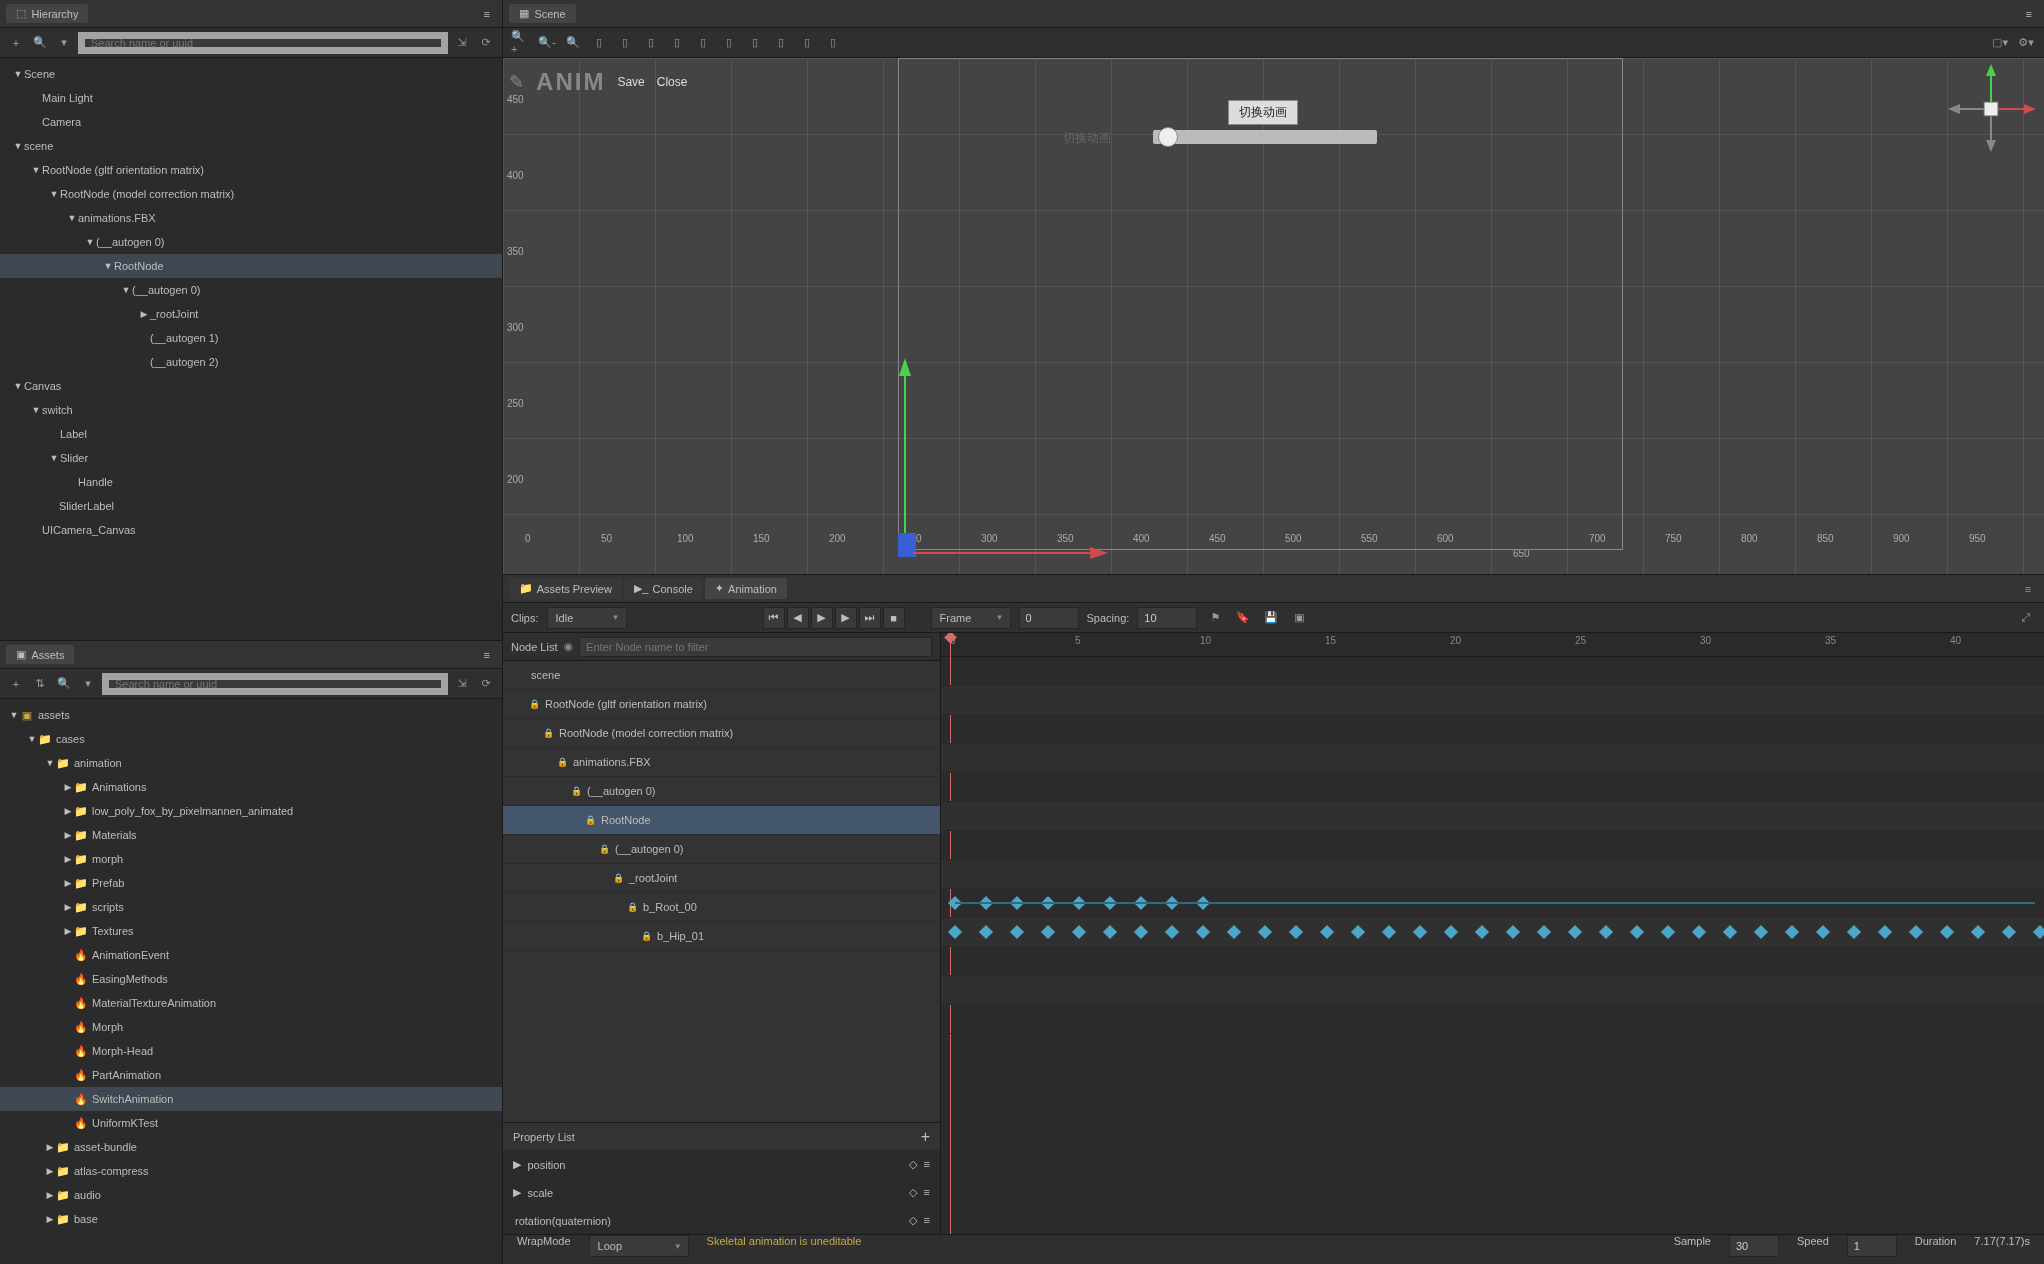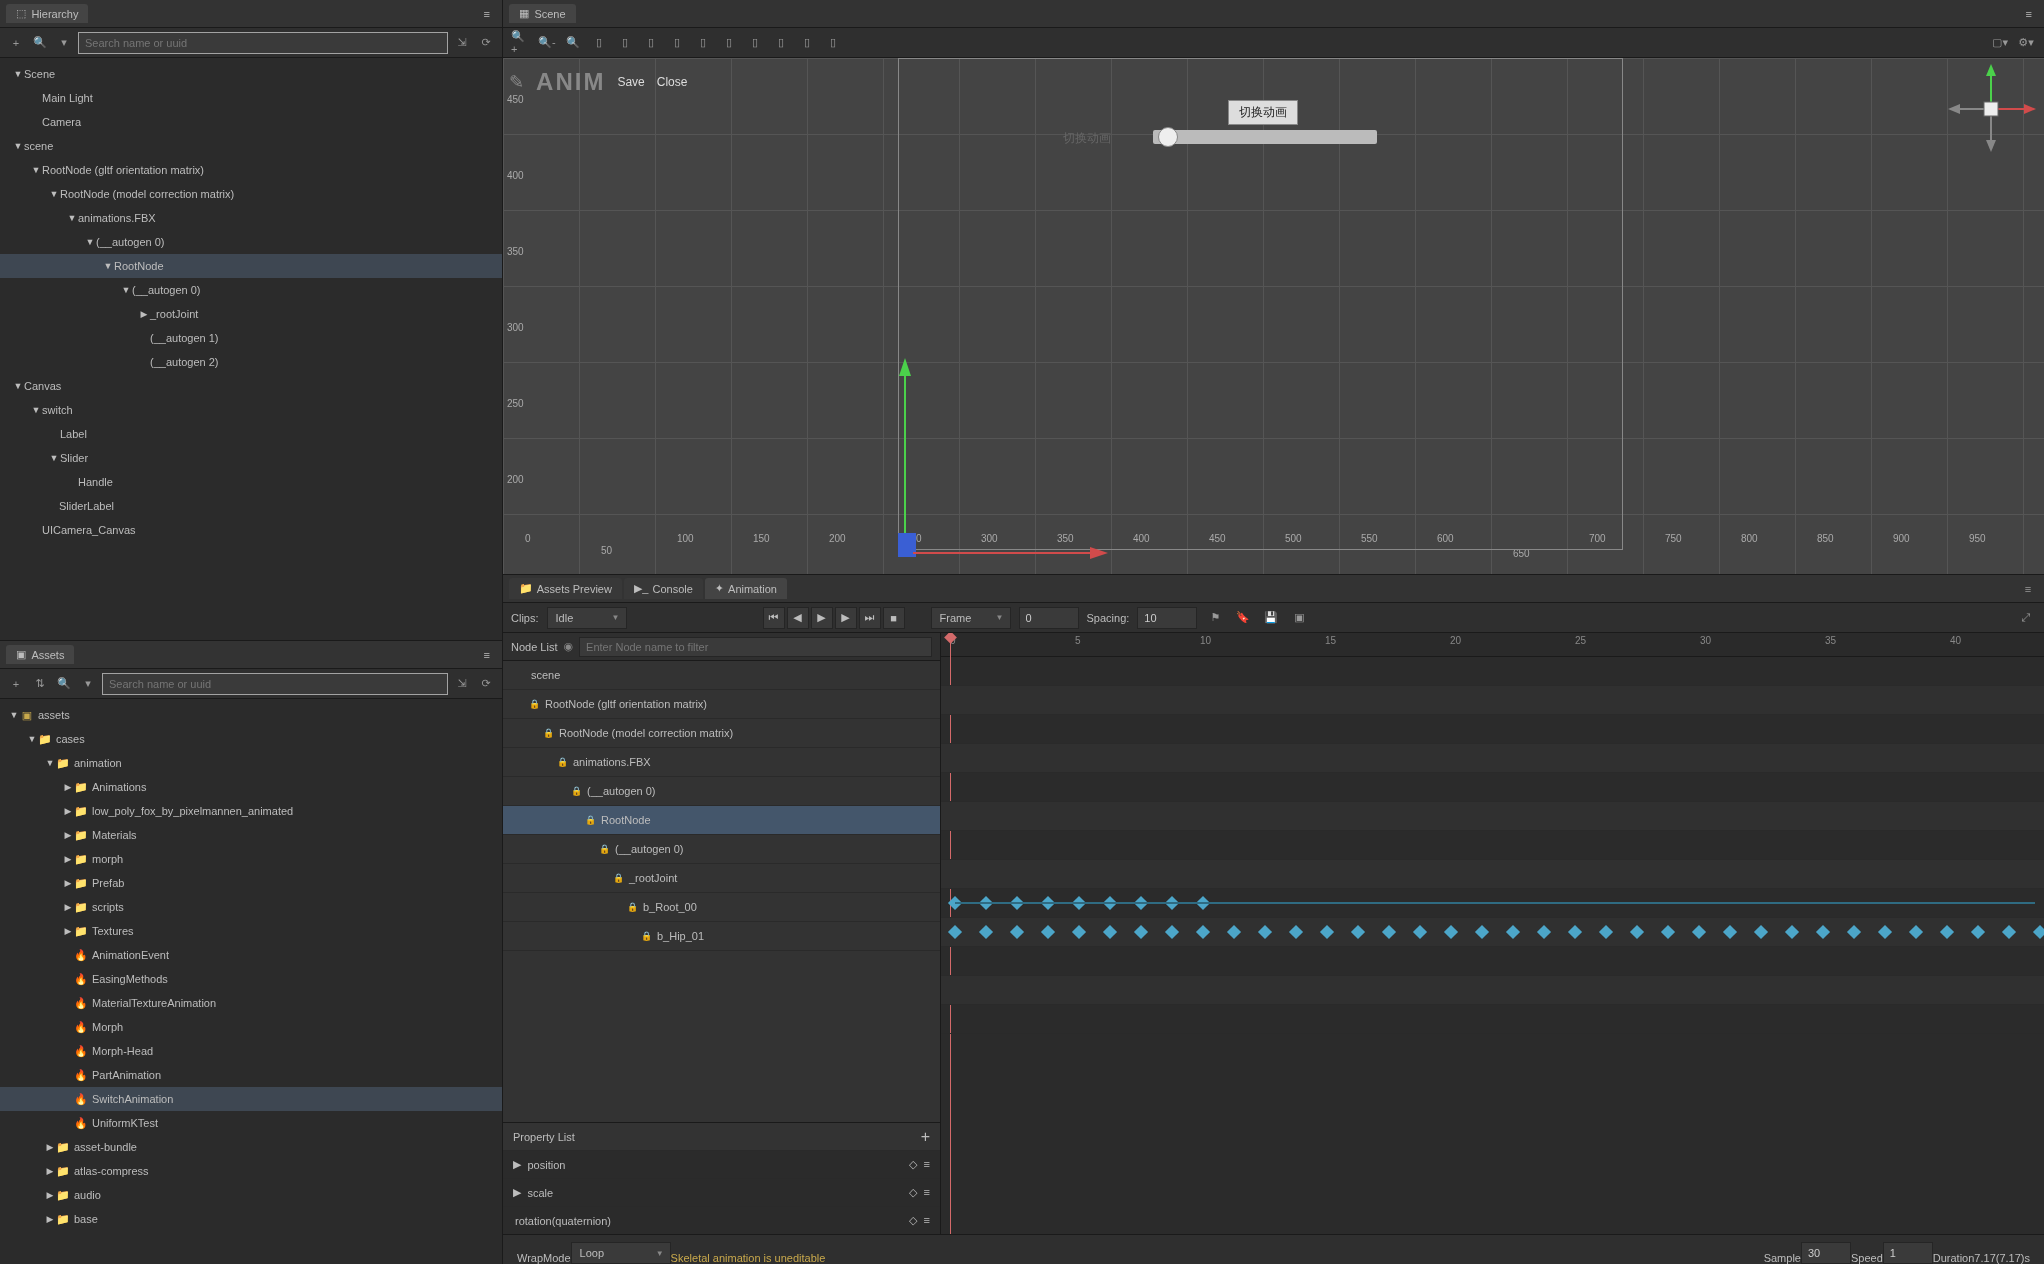--- a/index.html
+++ b/index.html
@@ -5,21 +5,21 @@
 *{box-sizing:border-box;margin:0;padding:0;font-family:Arial,sans-serif;font-size:11px;color:#bdbdbd;user-select:none}
 body{background:#2b2b2b;width:2044px;height:1264px;overflow:hidden}
 .root{display:flex;width:100%;height:100%}
 .left-col{width:503px;display:flex;flex-direction:column;border-right:1px solid #1a1a1a}
 .right-col{flex:1;display:flex;flex-direction:column}
 .panel-header{height:28px;background:#333;display:flex;align-items:center;padding:0 6px;border-bottom:1px solid #1a1a1a}
 .panel-header .title{display:flex;align-items:center;gap:5px;background:#444;padding:3px 10px;border-radius:3px 3px 0 0}
 .panel-header .menu-btn{margin-left:auto;padding:2px 6px;cursor:pointer}
 .toolbar{height:30px;background:#2f2f2f;display:flex;align-items:center;padding:0 6px;gap:4px;border-bottom:1px solid #1a1a1a}
 .icon-btn{width:20px;height:20px;display:flex;align-items:center;justify-content:center;cursor:pointer;color:#999}
-.search-input{flex:1;background:#3a3a3a;border:1px solid #a3a3a3;height:22px;padding:0 6px;color:#888;font-size:11px}
+.search-input{flex:1;background:#3a3a3a;border:7px solid #a3a3a3;height:22px;padding:0 6px;color:#888;font-size:11px}
 .tree{flex:1;overflow:auto;background:#2b2b2b;padding:4px 0}
 .tree-row{height:24px;display:flex;align-items:center;padding-left:6px;cursor:pointer}
 .tree-row.selected{background:#3e4752}
 .tree-row.dim{color:#666}
 .tree-row .caret{width:12px;display:inline-block;text-align:center;font-size:9px}
 .tree-row .ico{width:14px;height:14px;margin-right:4px;display:inline-flex;align-items:center;justify-content:center}
 .folder{color:#6aa3d4}
 .orange-ico{color:#d48a2f}
 .hierarchy{height:640px;display:flex;flex-direction:column}
 .assets{flex:1;display:flex;flex-direction:column;border-top:1px solid #1a1a1a}
@@ -59,21 +59,21 @@
 .prop-row{height:28px;display:flex;align-items:center;padding:0 10px;border-top:1px solid #2a2a2a}
 .prop-row .key-ico{margin-left:auto;display:flex;gap:6px;color:#888}
 .timeline-ruler{height:24px;background:#2a2a2a;border-bottom:1px solid #1a1a1a;position:relative}
 .ruler-tick{position:absolute;top:2px;font-size:10px;color:#888}
 .playhead{position:absolute;top:0;bottom:0;width:1px;background:#d46a6a;left:9px}
 .playhead::before{content:"";position:absolute;top:0;left:-4px;width:9px;height:9px;background:#d46a6a;transform:rotate(45deg)}
 .keyframe-area{position:absolute;top:24px;left:0;right:0;bottom:0}
 .kf-row{position:absolute;left:0;right:0;height:29px;border-bottom:1px solid #2a2a2a}
 .kf-row.alt{background:#303030}
 .keyframe{position:absolute;width:10px;height:10px;background:#4ca6c9;transform:rotate(45deg);top:9px}
-.status-bar{height:30px;background:#2f2f2f;display:flex;align-items:flex-end;padding:0 14px;border-top:1px solid #1a1a1a}
+.status-bar{height:30px;background:#2f2f2f;display:flex;align-items:flex-start;padding:0 14px;gap:18px;border-top:1px solid #1a1a1a}
 .status-bar .warn{color:#c9a94c}
 .status-bar .spacer{flex:1}
 .scene-tb{height:30px;background:#2f2f2f;display:flex;align-items:center;padding:0 8px;gap:6px;border-bottom:1px solid #1a1a1a}
 svg{display:block}
 </style>
 </head>
 <body>
 
 <div class="root">
 <div class="left-col">
@@ -335,21 +335,21 @@
       <div class="icon-btn">▯</div>
       <div class="icon-btn">▯</div>
       <div style="flex:1"></div>
       <div class="icon-btn">▢▾</div>
       <div class="icon-btn">⚙▾</div>
     </div>
     <div class="viewport">
       <div class="grid-bg"></div>
       <div id="xticks">
             <span class="axis-label" style="left: 22px; top: 475px;">0</span>
-            <span class="axis-label" style="left: 98px; top: 475px; margin-top: 12px;">50</span>
+            <span class="axis-label" style="left: 98px; top: 475px;">50</span>
             <span class="axis-label" style="left: 174px; top: 475px;">100</span>
             <span class="axis-label" style="left: 250px; top: 475px;">150</span>
             <span class="axis-label" style="left: 326px; top: 475px;">200</span>
             <span class="axis-label" style="left: 402px; top: 475px;">250</span>
             <span class="axis-label" style="left: 478px; top: 475px;">300</span>
             <span class="axis-label" style="left: 554px; top: 475px;">350</span>
             <span class="axis-label" style="left: 630px; top: 475px;">400</span>
             <span class="axis-label" style="left: 706px; top: 475px;">450</span>
             <span class="axis-label" style="left: 782px; top: 475px;">500</span>
             <span class="axis-label" style="left: 858px; top: 475px;">550</span>

